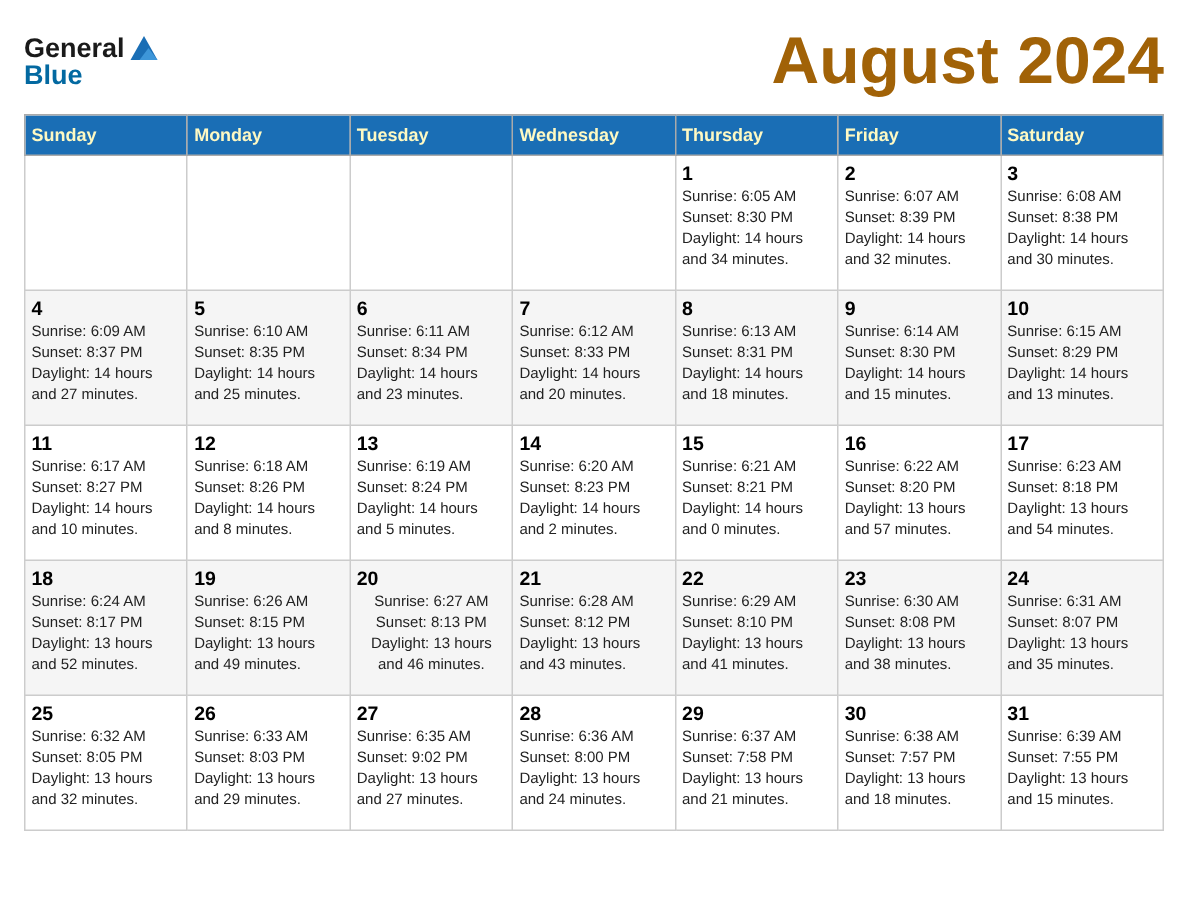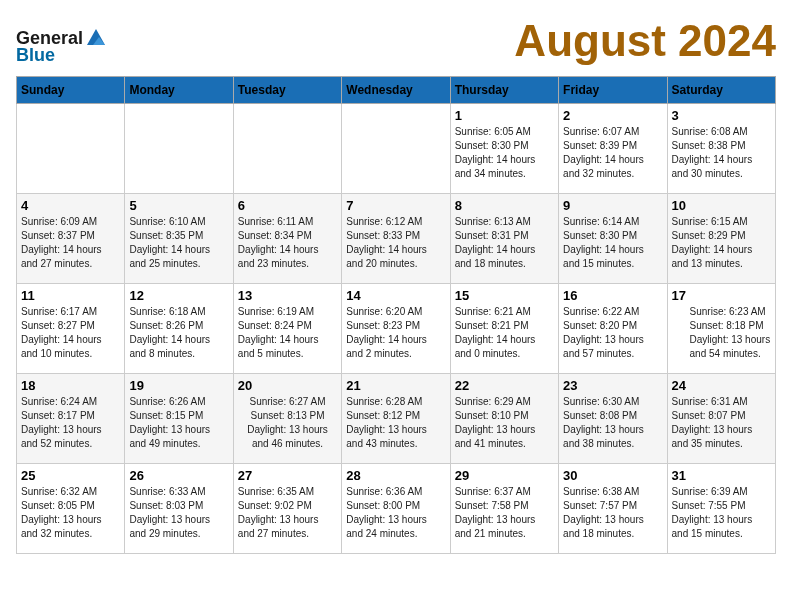--- a/index.html
+++ b/index.html
@@ -6,21 +6,21 @@
     body {
       font-family: Arial, sans-serif;
       background: #fff;
       width: 792px;
       min-height: 612px;
       padding: 16px;
     }
     .header-area {
       display: flex;
       justify-content: space-between;
-      align-items: flex-end;
+      align-items: center;
       margin-bottom: 10px;
     }
     .logo {
       display: flex;
       flex-direction: column;
       align-items: flex-start;
     }
     .title-area {
       text-align: right;
     }
@@ -33,21 +33,21 @@
       font-size: 16px;
       color: #333;
     }
     .calendar {
       width: 100%;
       border-collapse: collapse;
       font-size: 11px;
     }
     .calendar thead tr th {
       background-color: #1a6eb5;
-      color: #000000;
+      color: #fef9c3;
       padding: 6px 4px;
       text-align: left;
       font-size: 12px;
       font-weight: bold;
       border: 1px solid #aaa;
     }
     .calendar tbody tr td {
       vertical-align: top;
       padding: 4px;
       border: 1px solid #ccc;
@@ -222,21 +222,21 @@
         </td>
         <td>
           <span class="day-number">16</span>
           <div class="day-info" style="white-space: pre-line;">Sunrise: 6:22 AM
 Sunset: 8:20 PM
 Daylight: 13 hours
 and 57 minutes.</div>
         </td>
         <td>
           <span class="day-number">17</span>
-          <div class="day-info" style="white-space: pre-line; margin-left: 18px;">Sunrise: 6:23 AM
+          <div class="day-info" style="white-space: pre-line;">Sunrise: 6:23 AM
 Sunset: 8:18 PM
 Daylight: 13 hours
 and 54 minutes.</div>
         </td>
       </tr>
       <tr>
         <td>
           <span class="day-number">18</span>
           <div class="day-info" style="white-space: pre-line;">Sunrise: 6:24 AM
 Sunset: 8:17 PM

